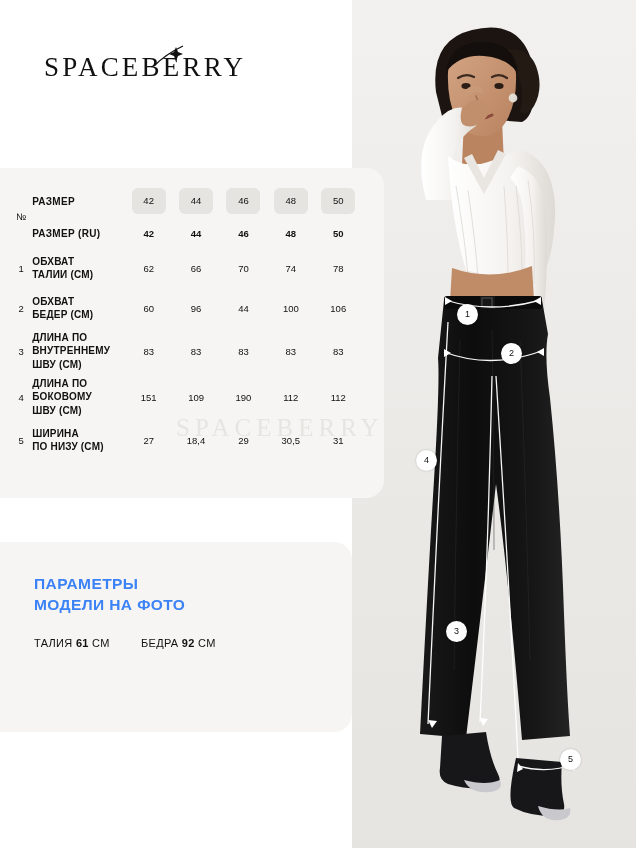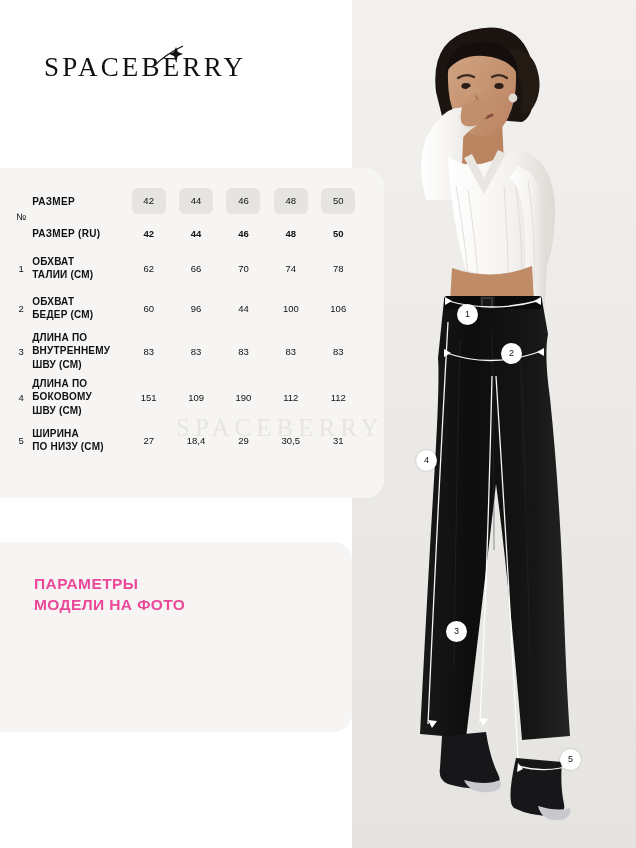--- a/index.html
+++ b/index.html
@@ -138,21 +138,21 @@
     border-radius: 0 18px 18px 0;
   }
   .params-title {
     position: absolute;
     left: 34px;
     top: 574px;
     font-size: 15.5px;
     font-weight: bold;
     line-height: 1.35;
     letter-spacing: .4px;
-    color: #ec4899;
+    color: #3b82f6;
     text-transform: uppercase;
     white-space: pre-line;
   }
   .params-line {
     position: absolute;
     left: 34px;
     font-size: 11px;
     letter-spacing: .3px;
     color: #111;
     text-transform: uppercase;
@@ -401,15 +401,23 @@
       <td class="col-val">30,5</td>
       <td class="col-val">31</td>
     </tr>
   </tbody>
     </table>
 
   <div class="params-card"></div>
   <div class="params-title">ПАРАМЕТРЫ
 МОДЕЛИ НА ФОТО</div>
 
+  <div class="params-line l1">
+    <span>ТАЛИЯ</span>
+    <span class="num">61</span>
+    <span>СМ</span>
+    <span class="seg2">БЕДРА</span>
+    <span class="num">92</span>
+    <span>СМ</span>
+  </div>
 
 
 </div>
 
 </body></html>

